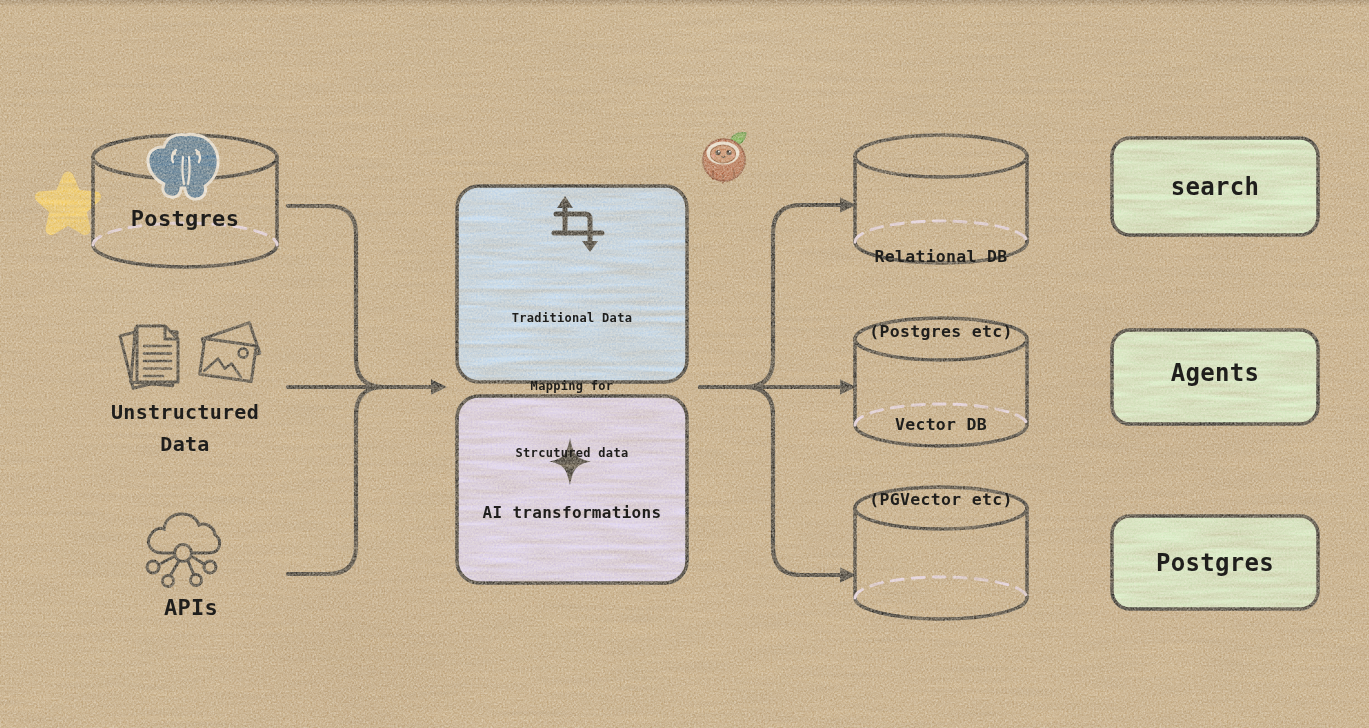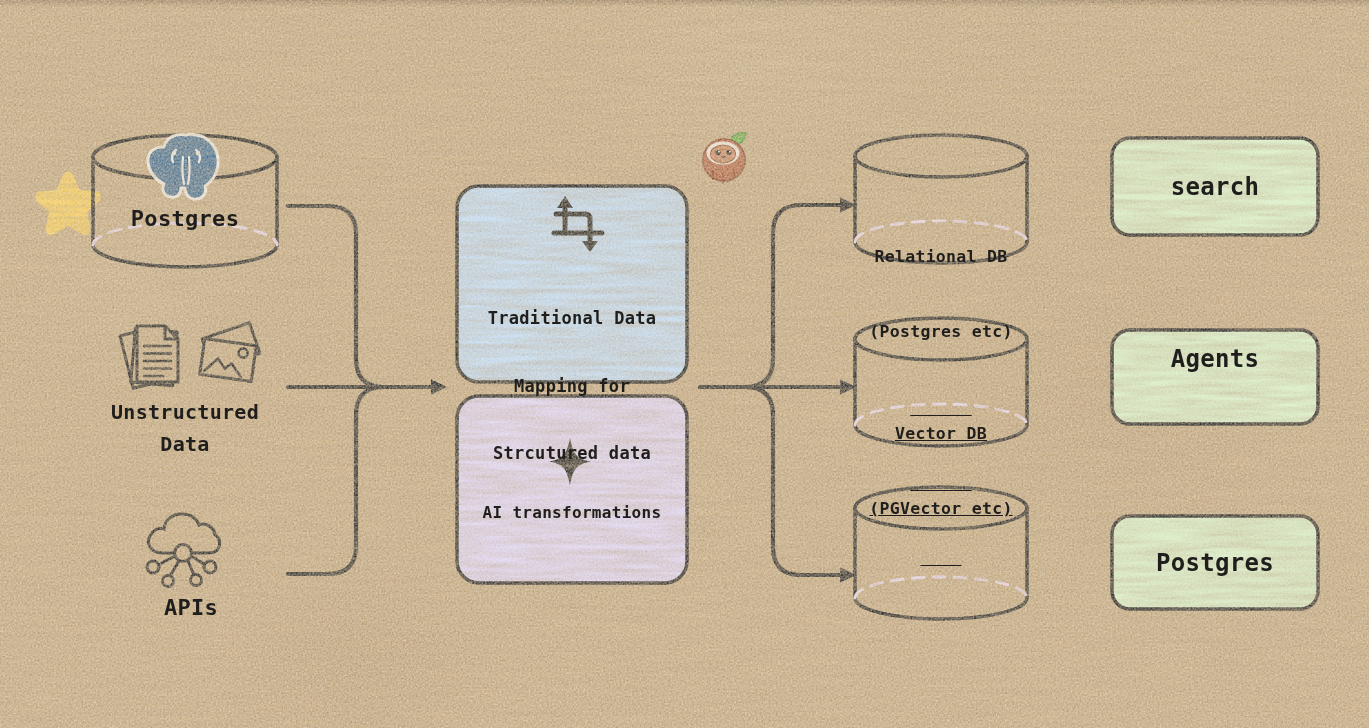--- a/index.html
+++ b/index.html
@@ -24,27 +24,27 @@
     position:absolute;
     text-align:center;
     font-weight:bold;
     color:#1f1e1c;
     letter-spacing:.3px;
     white-space:pre;
   }
   .lbl-postgres{left:93px;top:206px;width:184px;font-size:22px;}
   .lbl-unstructured{left:73px;top:396px;width:224px;font-size:20px;line-height:32px;}
   .lbl-apis{left:111px;top:595px;width:160px;font-size:22px;}
-  .lbl-traditional{left:460px;top:262px;width:224px;font-size:17px;line-height:22.5px;}
+  .lbl-traditional{left:460px;top:262px;width:224px;font-size:12px;line-height:22.5px;}
   .lbl-ai{left:460px;top:503px;width:224px;font-size:16px;}
   .lbl-relational{left:859px;top:194px;width:164px;font-size:16.5px;line-height:25px;}
-  .lbl-vector{left:859px;top:371px;width:164px;font-size:16.5px;line-height:25px;text-decoration:underline;}
+  .lbl-vector{left:859px;top:362px;width:164px;font-size:16.5px;line-height:25px;}
   .lbl-green{display:flex;align-items:center;justify-content:center;font-size:24px;text-align:right;}
   .lbl-search{left:1112px;top:138px;width:206px;height:97px;}
-  .lbl-agents{left:1112px;top:312px;width:206px;height:94px;}
+  .lbl-agents{left:1112px;top:326px;width:206px;height:94px;}
   .lbl-analytics{left:1112px;top:516px;width:206px;height:93px;}
 </style>
 </head>
 <body>
 
 <div class="canvas">
 
   <svg class="layer diagram-svg" viewBox="0 0 1369 728">
 
     <g>

